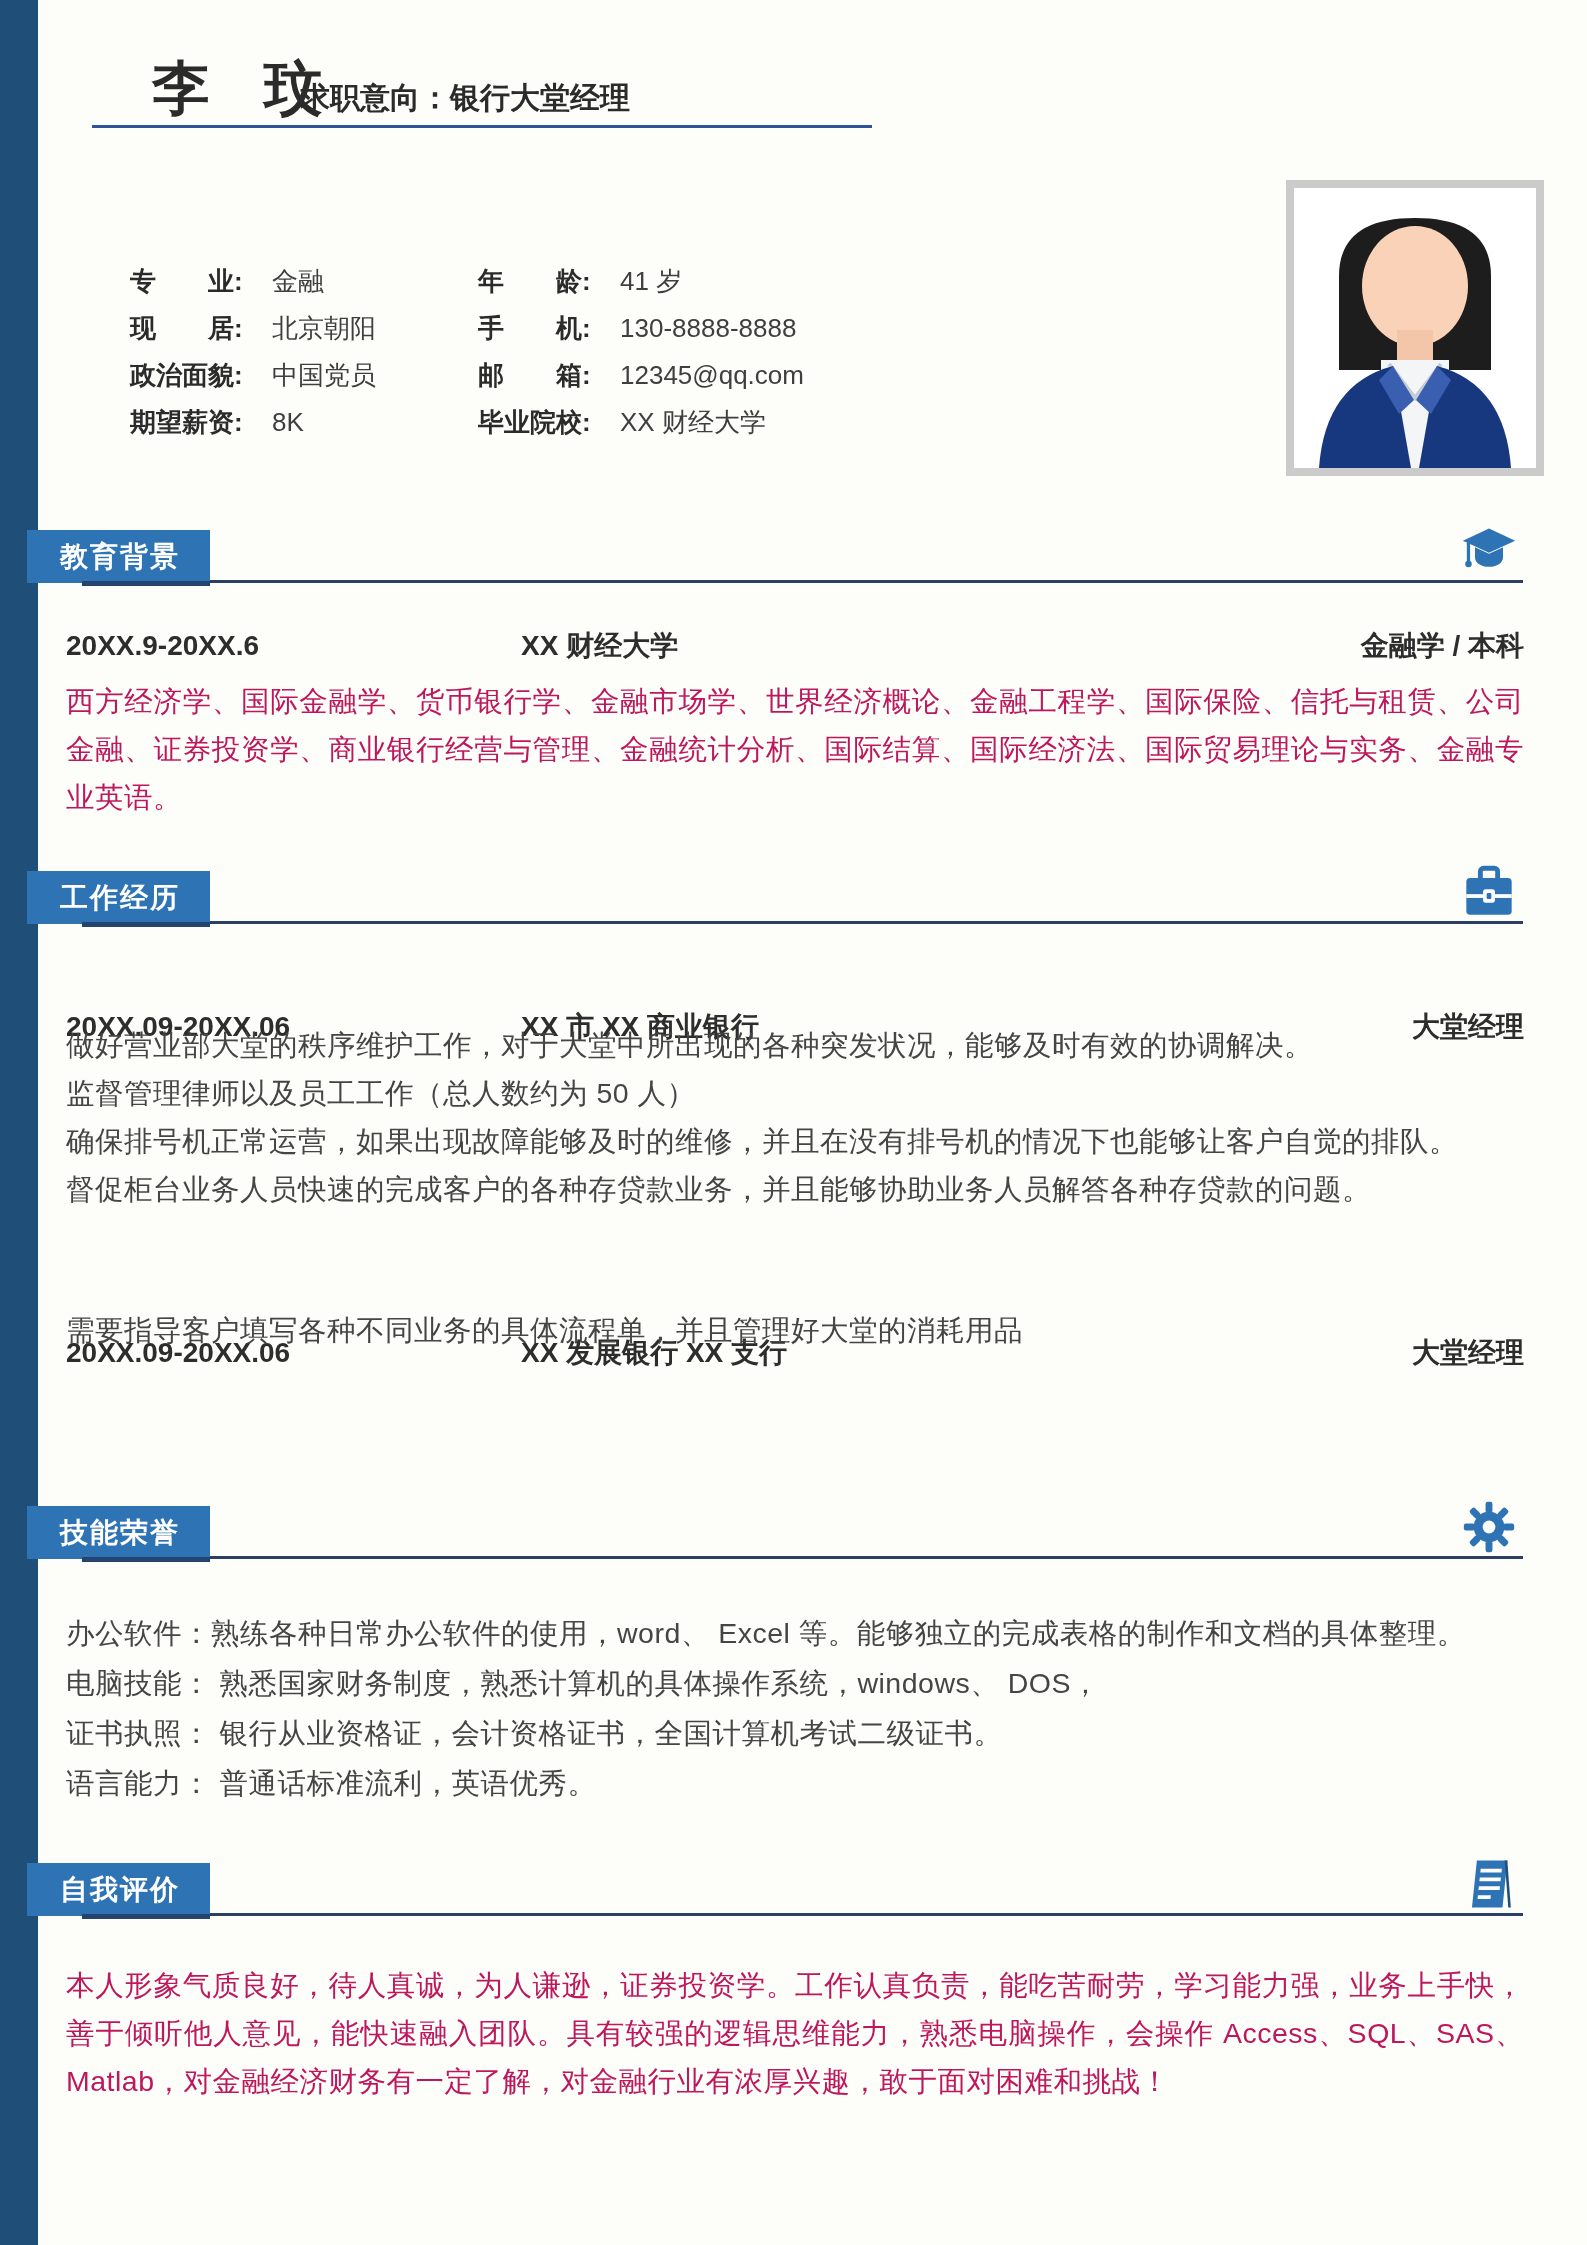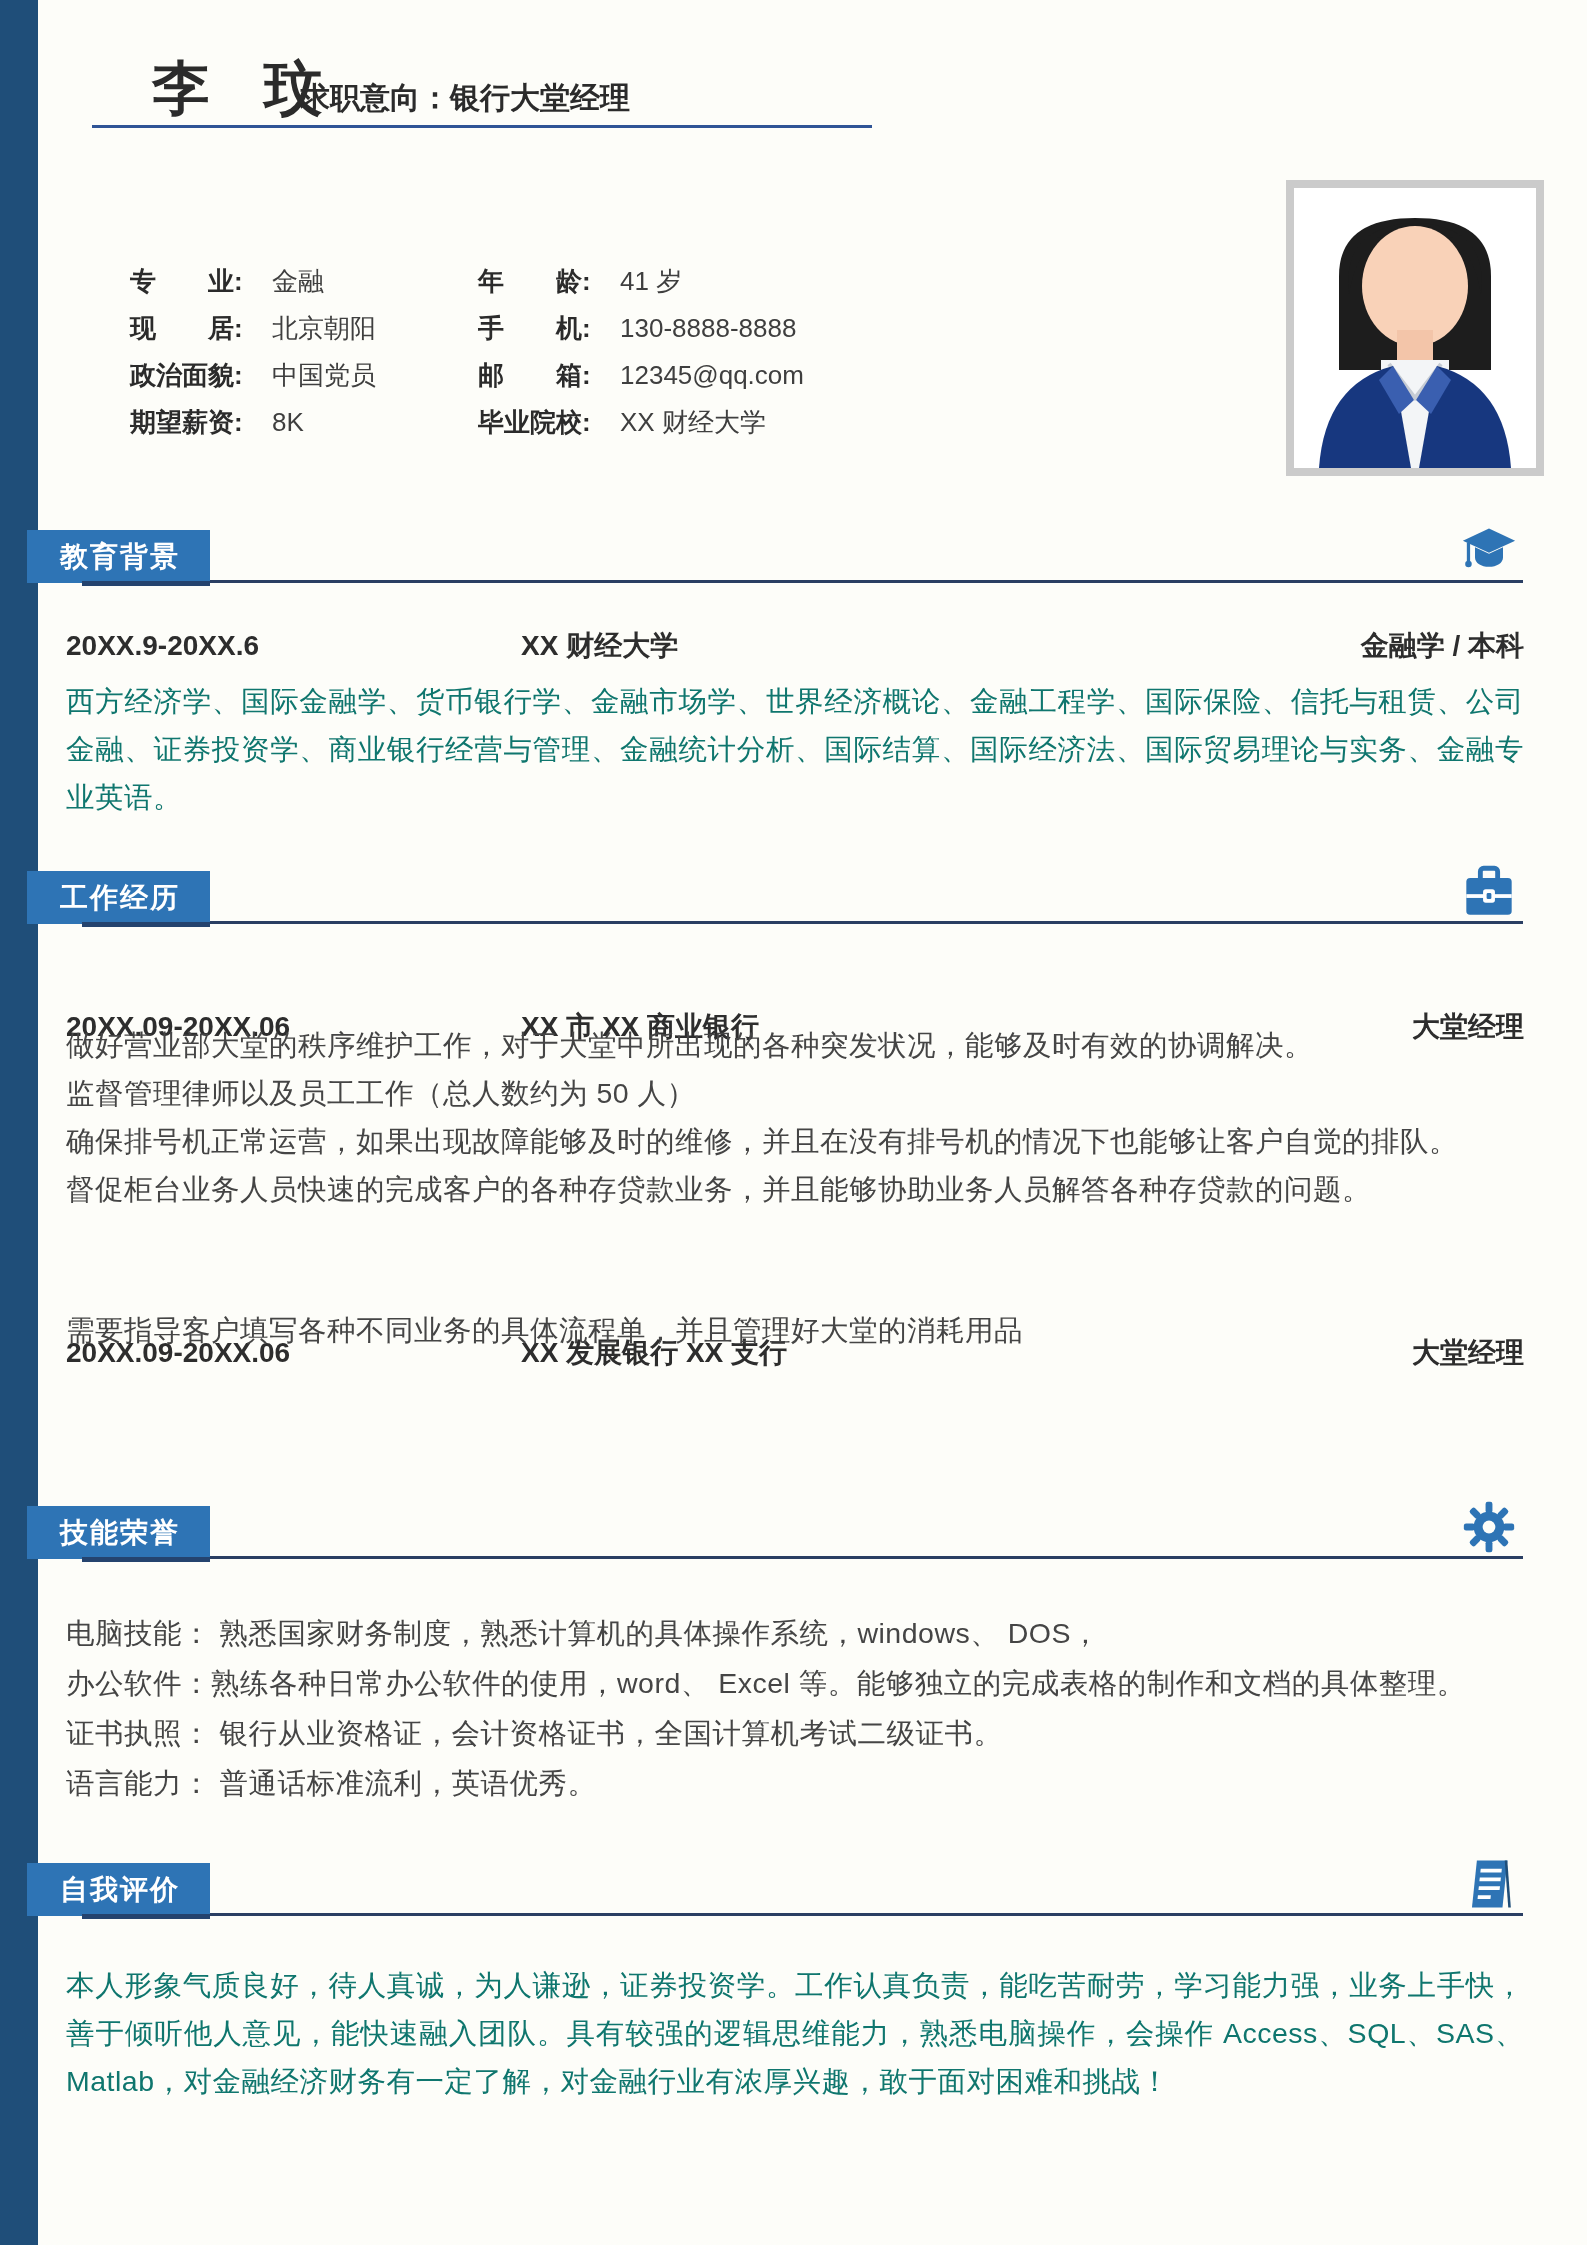--- a/index.html
+++ b/index.html
@@ -37,21 +37,21 @@
   .sec-box::after{content:"";position:absolute;left:55px;right:0;bottom:-3px;height:5px;background:#24436e;}
   .sec-rule{position:absolute;left:40px;right:64px;top:50px;height:3px;background:#2a3f63;z-index:1;}
   .sec-icon{position:absolute;right:70px;top:-6px;width:56px;height:54px;z-index:1;}
   .sec-icon svg{width:100%;height:100%;}
 
   
   .content{position:absolute;left:66px;width:1458px;}
   .row3{display:flex;align-items:center;position:relative;font-size:28px;font-weight:bold;color:#2d2d2d;height:36px;gap:12px;}
   .row3 .mid{position:absolute;left:455px;}
   .row3 .right{margin-left:auto;}
-  .para{font-size:28.5px;line-height:48px;color:#0f766e;text-align:justify;letter-spacing:0.5px;}
+  .para{font-size:28.5px;line-height:48px;color:#be185d;text-align:justify;letter-spacing:0.5px;}
   .lines div{font-size:28.5px;line-height:48px;color:#454545;text-align:justify;letter-spacing:0.5px;}
   .skills div{font-size:28.5px;line-height:50px;color:#454545;letter-spacing:0.5px;}
 
   #edu-row{top:628px;}
   #edu-desc{top:677px;}
   #job1-row{top:973px;}
   #job1-desc{top:1021px;}
   #job2-row{top:1263px;}
   #job2-desc{top:1306px;}
   #skills-block{top:1608px;}
@@ -203,22 +203,22 @@
         <rect x="19.2" y="1.5" width="5.6" height="9" rx="1.8" transform="rotate(225 22 22)"></rect>
         <rect x="19.2" y="1.5" width="5.6" height="9" rx="1.8" transform="rotate(270 22 22)"></rect>
         <rect x="19.2" y="1.5" width="5.6" height="9" rx="1.8" transform="rotate(315 22 22)"></rect>
       </g>
       <circle cx="22" cy="22" r="5.2" fill="#fdfdf9"></circle>
     </svg>
   </div>
 </div>
 
 <div id="skills-block" class="content skills">
+  <div>办公软件：熟练各种日常办公软件的使用，word、 Excel 等。能够独立的完成表格的制作和文档的具体整理。</div>
   <div>电脑技能： 熟悉国家财务制度，熟悉计算机的具体操作系统，windows、 DOS，</div>
-  <div>办公软件：熟练各种日常办公软件的使用，word、 Excel 等。能够独立的完成表格的制作和文档的具体整理。</div>
   <div>证书执照： 银行从业资格证，会计资格证书，全国计算机考试二级证书。</div>
   <div>语言能力： 普通话标准流利，英语优秀。</div>
 </div>
 
 <div class="section" style="top:1863px">
   <div class="sec-rule"></div>
   <div class="sec-box">
     <span>自我评价</span>
   </div>
   <div class="sec-icon">

